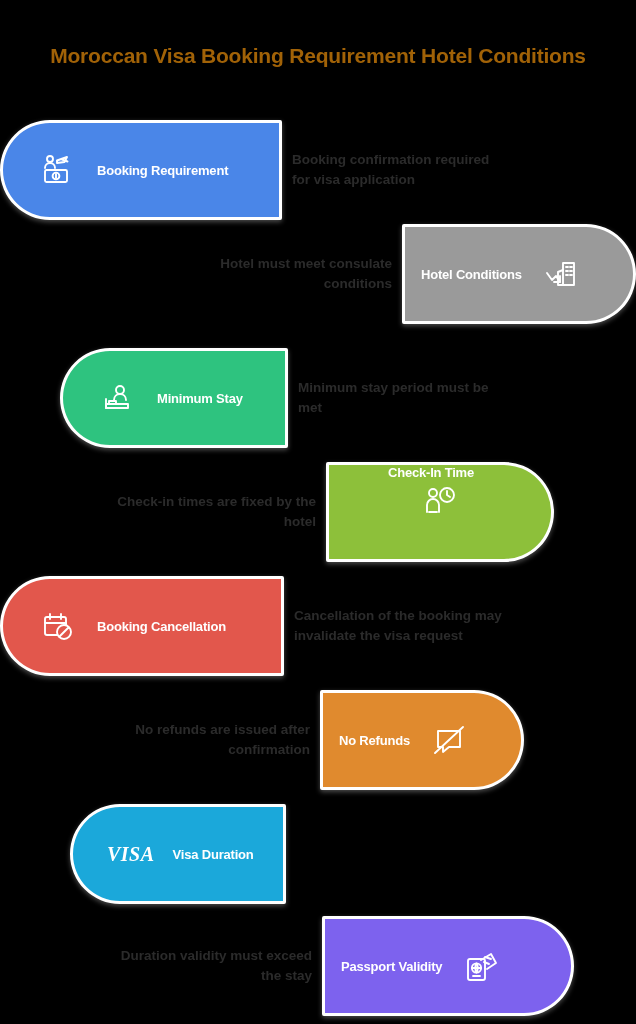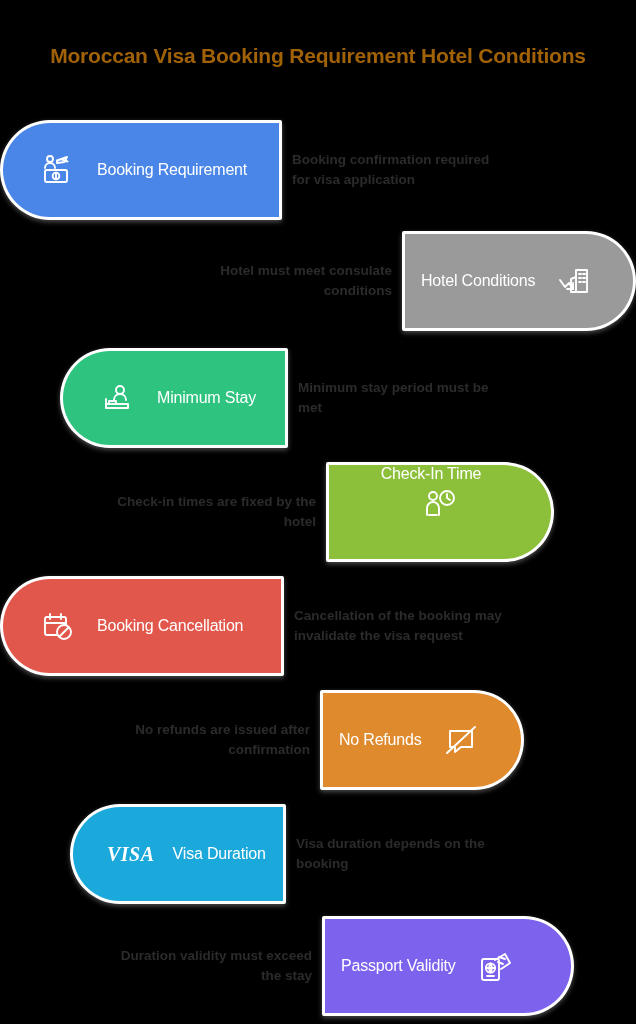--- a/index.html
+++ b/index.html
@@ -73,22 +73,22 @@
     border-top-right-radius: 52px;
     border-bottom-right-radius: 52px;
     border-top-left-radius: 2px;
     border-bottom-left-radius: 2px;
     padding: 0 34px 0 16px;
     justify-content: flex-start;
   }
 
   .pill-label {
     color: #ffffff;
-    font-size: 16px;
-    font-weight: normal;
+    font-size: 13px;
+    font-weight: bold;
     white-space: nowrap;
     letter-spacing: -0.2px;
   }
 
   .pill-icon {
     display: flex;
     align-items: center;
     justify-content: center;
     width: 42px;
     height: 42px;
@@ -145,21 +145,21 @@
           <circle cx="18" cy="26" r="3.4"></circle>
           <path d="M18 24v4"></path>
         </svg>
       </span>
       <span class="pill-label">Booking Requirement</span>
     </div>
     <div class="body-text">Booking confirmation required for visa application</div>
     <div class="spacer"></div>
   </div>
 
-  <div class="row right" style="top:229px;">
+  <div class="row right" style="top:222px;">
     <div class="pill cap-right" style="background:#9a9a9a; width:234px;">
       <span class="pill-label">Hotel Conditions</span>
       <span class="pill-icon">
         <svg width="40" height="40" viewBox="0 0 40 40" fill="none" stroke="#ffffff" stroke-width="1.9" stroke-linecap="round" stroke-linejoin="round">
           <path d="M22 9h11v22H22z"></path>
           <path d="M25 13h2M29 13h2M25 17h2M29 17h2M25 21h2M29 21h2"></path>
           <path d="M22 16l-5 2v13h5"></path>
           <path d="M6 19l5 7 4-4 4 6"></path>
           <path d="M19 22v6h-6"></path>
         </svg>
@@ -232,21 +232,20 @@
     </div>
     <div class="body-text">No refunds are issued after confirmation</div>
     <div class="spacer"></div>
   </div>
 
   <div class="row left" style="top:802px;">
     <div class="pill cap-left" style="background:#1ba8da; width:216px; margin-left:70px;">
       <span class="visa-wordmark">VISA</span>
       <span class="pill-label">Visa Duration</span>
     </div>
-    <div class="body-text">Visa duration depends on the booking</div>
     <div class="spacer"></div>
   </div>
 
   <div class="row right" style="top:914px;">
     <div class="pill cap-right" style="background:#7d62ee; width:252px; margin-right:62px;">
       <span class="pill-label">Passport Validity</span>
       <span class="pill-icon">
         <svg width="40" height="40" viewBox="0 0 40 40" fill="none" stroke="#ffffff" stroke-width="1.9" stroke-linecap="round" stroke-linejoin="round">
           <rect x="7" y="13" width="17" height="21" rx="2"></rect>
           <circle cx="15.5" cy="22" r="4.6"></circle>

